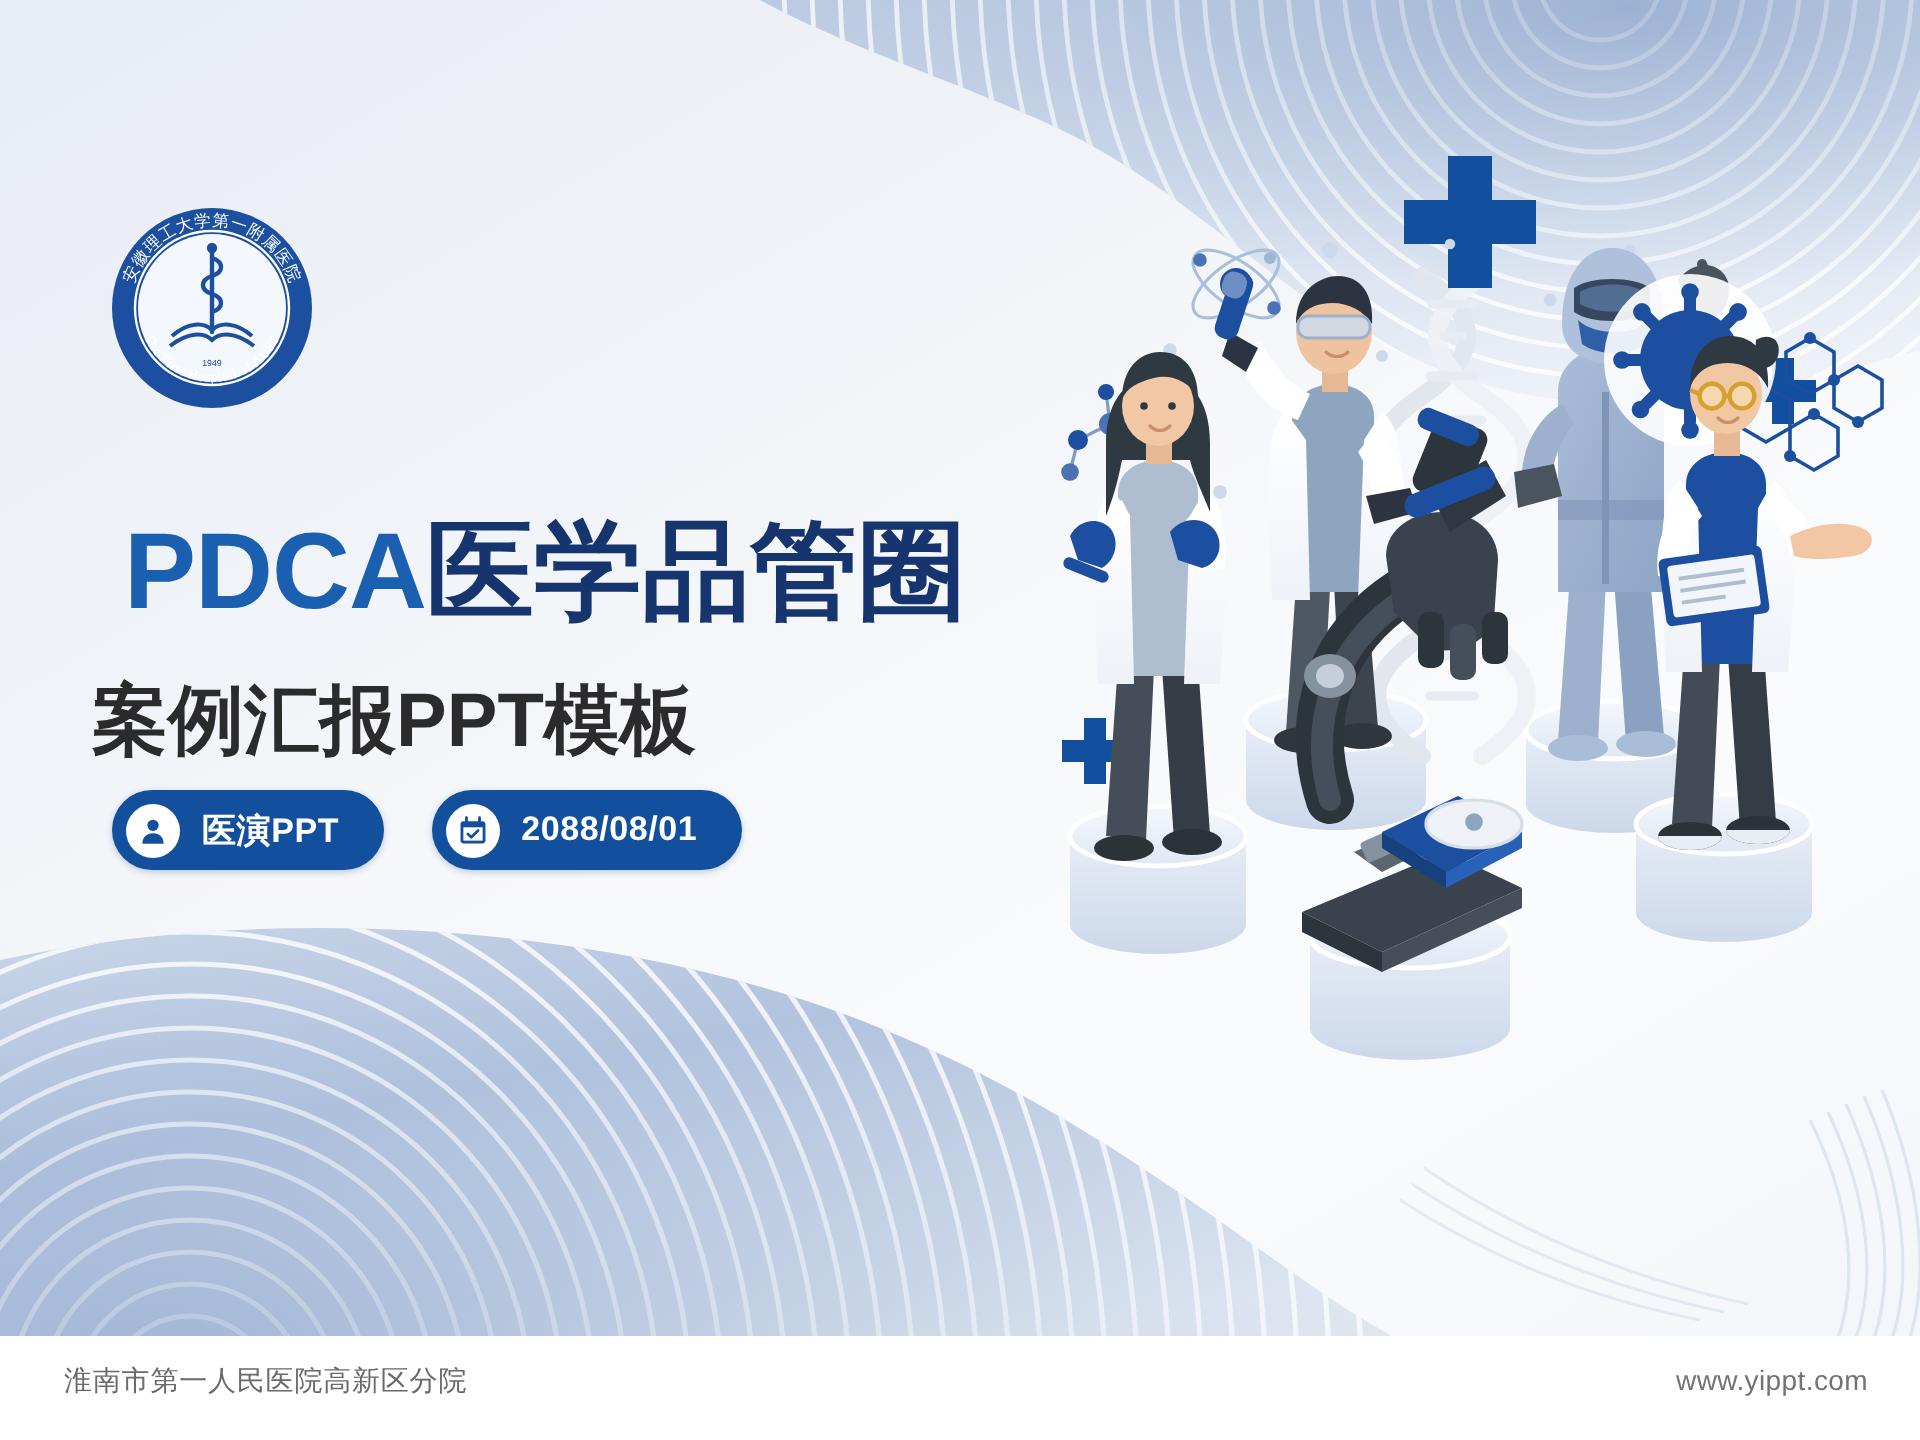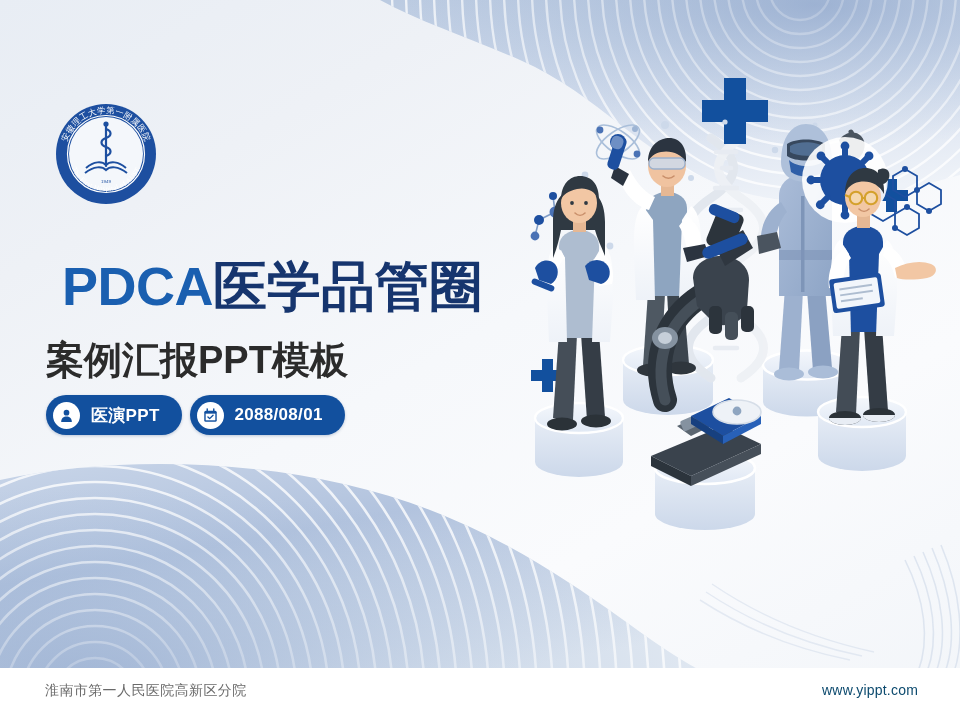--- a/index.html
+++ b/index.html
@@ -15,31 +15,31 @@
   #logo{position:absolute;left:52px;top:100px;width:108px;height:108px;}
 
   
   #title-block{position:absolute;left:46px;top:242px;width:520px;}
   #main-title{font-size:54px;font-weight:700;line-height:1.04;letter-spacing:-0.5px;margin:16px;white-space:nowrap;}
   #main-title .lat{color:#1a5fb0;}
   #main-title .han{color:#16356e;letter-spacing:0px;}
   #sub-title{margin:21px 0 0 0;font-size:38px;font-weight:800;color:#2b2b2b;letter-spacing:0px;white-space:nowrap;}
 
   
-  #badges{position:absolute;left:46px;top:395px;display:flex;gap:8px;align-items:flex-end;}
+  #badges{position:absolute;left:56px;top:395px;display:flex;gap:24px;align-items:flex-end;}
   .badge{display:flex;align-items:center;gap:11px;background:#12509e;border-radius:22px;
          height:40px;padding:0 22px 0 7px;box-shadow:0 1px 3px rgba(20,60,120,.25);}
   .badge .bicon{width:27px;height:27px;border-radius:50%;background:#fff;display:flex;
          align-items:center;justify-content:center;flex:0 0 auto;}
   .badge .blabel{color:#fff;font-size:17px;font-weight:700;letter-spacing:.3px;white-space:nowrap;}
 
   
   #footer{position:absolute;left:0;bottom:0;width:960px;height:52px;background:#ffffff;}
-  #footer-org{position:absolute;left:45px;top:14px;font-size:14px;color:#6a6a6a;letter-spacing:.4px;}
-  #footer-site{position:absolute;right:42px;top:14px;font-size:14px;color:#0c4a6e;letter-spacing:.2px;}
+  #footer-org{position:absolute;left:32px;top:14px;font-size:14px;color:#6a6a6a;letter-spacing:.4px;}
+  #footer-site{position:absolute;right:26px;top:14px;font-size:14px;color:#737373;letter-spacing:.2px;}
 
   
   #illustration{position:absolute;left:515px;top:70px;width:445px;height:460px;}
 </style>
 </head>
 <body>
 
 <div id="slide">
 
   <svg class="bg-svg" viewBox="0 0 960 720">

